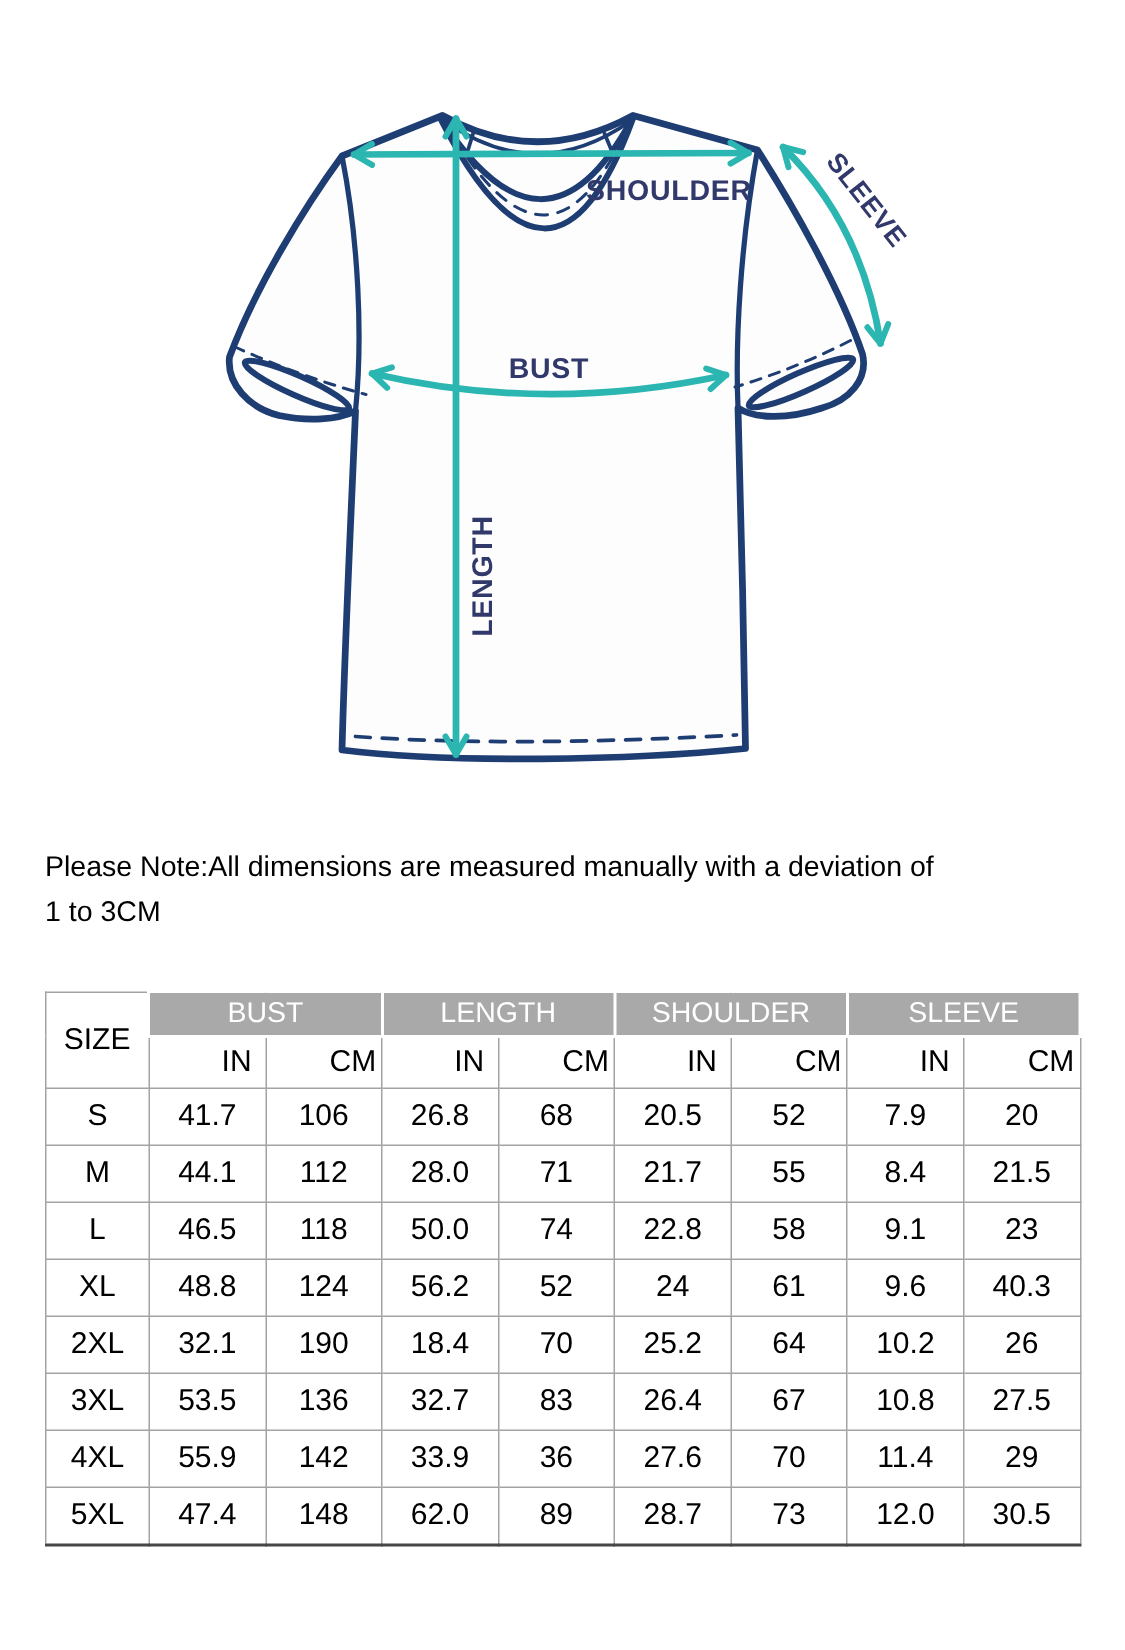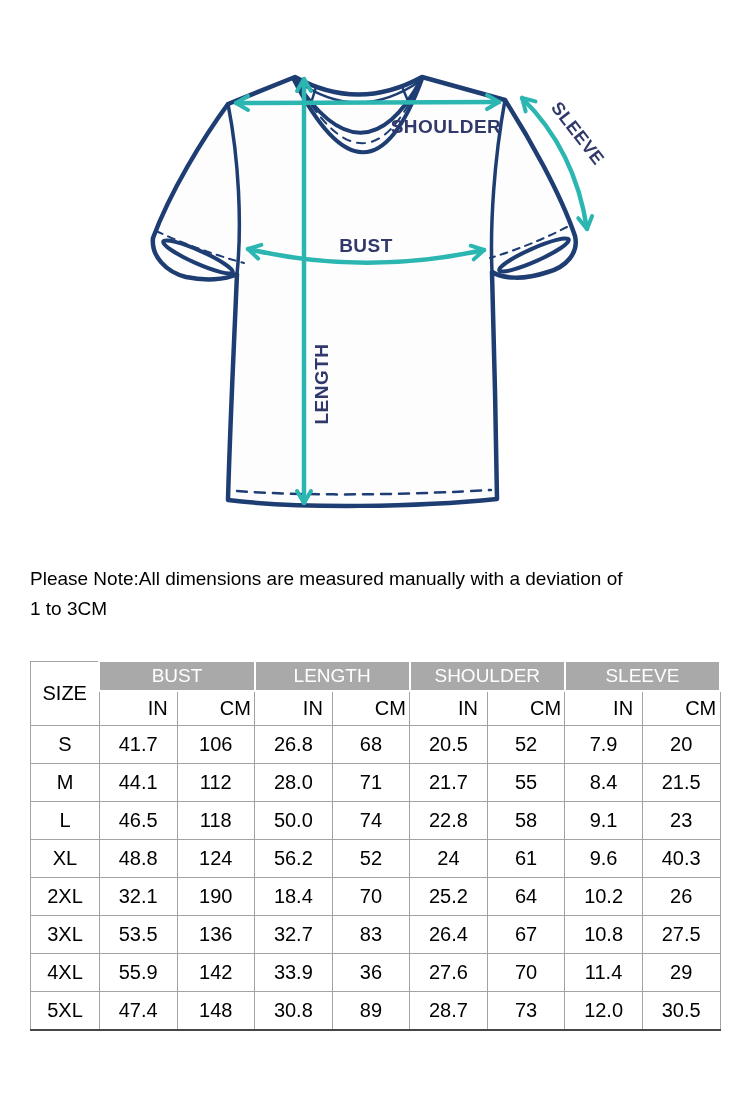--- a/index.html
+++ b/index.html
@@ -217,21 +217,21 @@
         <td>36</td>
         <td>27.6</td>
         <td>70</td>
         <td>11.4</td>
         <td>29</td>
       </tr>
       <tr>
         <td>5XL</td>
         <td>47.4</td>
         <td>148</td>
-        <td>30.8</td>
+        <td>62.0</td>
         <td>89</td>
         <td>28.7</td>
         <td>73</td>
         <td>12.0</td>
         <td>30.5</td>
       </tr>
     </tbody>
 </table>
 
 </body></html>

